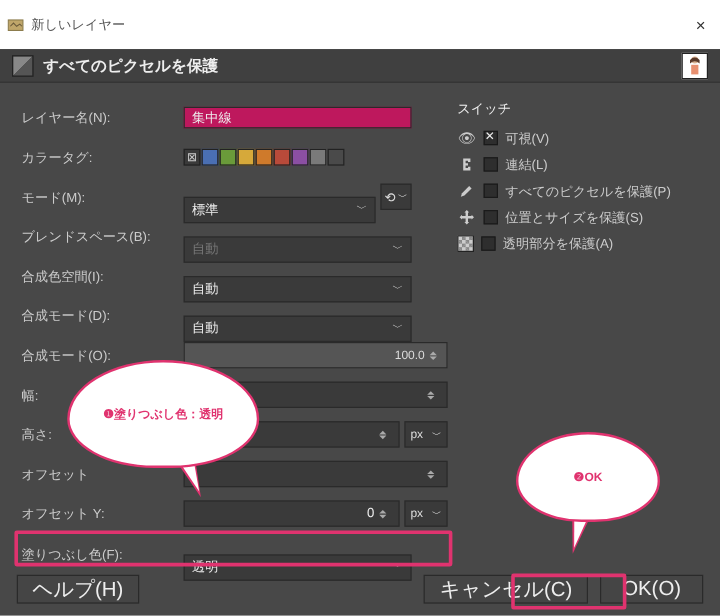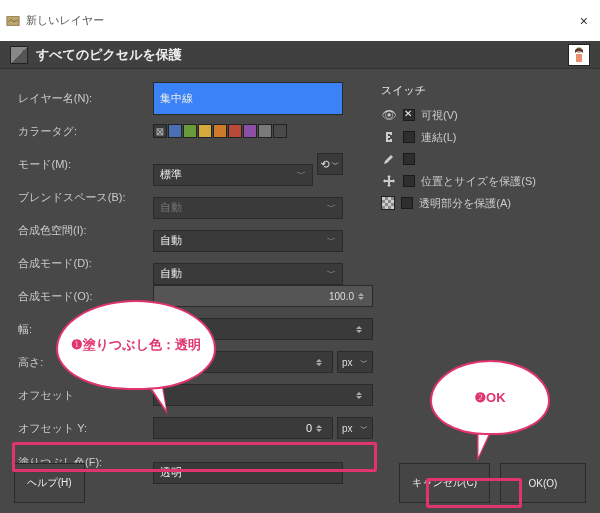--- a/index.html
+++ b/index.html
@@ -12,21 +12,21 @@
   .header .hicon { width:18px; height:18px; margin-right:8px; background:linear-gradient(135deg,#888 50%,#555 50%); border:1px solid #222; }
   .header h1 { font-size:13px; font-weight:bold; color:#eee; flex:1; }
   .avatar { width:22px; height:22px; background:#fff; border:1px solid #222; display:flex; align-items:center; justify-content:center; }
   .avatar svg { width:16px; height:20px; }
   .body { display:flex; padding:14px 12px 0 18px; }
   .left { width: 355px; }
   .right { flex:1; padding-left: 8px; }
   .row { display:flex; align-items:center; height:30px; margin-bottom:3px; }
   .row label { width: 135px; font-size:11px; color:#ccc; }
   .ctrl { flex:1; display:flex; align-items:center; gap:4px; }
-  .txt { width: 190px; height:33px; background:#3b82f6; border:1px solid #2a2a2a; color:#eee; padding:0 6px; font-size:11px; }
+  .txt { width: 190px; height:18px; background:#be185d; border:1px solid #2a2a2a; color:#eee; padding:0 6px; font-size:11px; }
   .sel { width: 160px; height:22px; background:#3a3a3a; border:1px solid #2a2a2a; color:#eee; padding:0 6px; display:flex; align-items:center; position:relative;margin-top:21px; }
   .sel.dis { color:#777; }
   .sel .chev { margin-left:auto; font-size:9px; color:#ccc; }
   .hist { width:26px; height:22px; background:#3a3a3a; border:1px solid #2a2a2a; display:flex; align-items:center; justify-content:center; gap:2px; }
   .swatches { display:flex; gap:1px; align-items:center; }
   .swx { width:14px; height:14px; border:1px solid #222; background:#3a3a3a; display:flex; align-items:center; justify-content:center; color:#ccc; font-size:10px; }
   .sw { width:14px; height:14px; border:1px solid #222; }
   .numbox { height:22px; background:#3a3a3a; border:1px solid #2a2a2a; display:flex; align-items:center; color:#eee; padding:0 6px; flex:1; }
   .numbox .val { margin-left:auto; }
   .numbox .sp { width:10px; margin-left:4px; display:flex; flex-direction:column; gap:1px; }
@@ -41,30 +41,30 @@
   .opacity-row .bar .sp i { width:0;height:0;border-left:3px solid transparent;border-right:3px solid transparent; }
   .opacity-row .bar .sp i.u { border-bottom:3px solid #aaa; }
   .opacity-row .bar .sp i.d { border-top:3px solid #aaa; }
   .switch-title { font-size:11px; color:#eee; margin-bottom:6px; }
   .switchrow { display:flex; align-items:center; height:22px; gap:6px; font-size:11px; color:#ccc; }
   .swicon { width:16px; display:flex; justify-content:center; font-size:12px; color:#ccc; }
   .chk { width:12px; height:12px; background:#2e2e2e; border:1px solid #1a1a1a; display:inline-block; position:relative; }
   .chk.on::after { content:"✕"; position:absolute; left:0; top:-2px; font-size:10px; color:#eee; }
   .hl-fill { position:absolute; border:3px solid #e0336f; border-radius:2px; }
   .hl-ok { position:absolute; border:3px solid #e0336f; border-radius:2px; }
-  .callout { position:absolute; background:#fff; border:2px solid #e0336f; color:#e0336f; font-size:13px; font-weight:bold; display:flex; align-items:center; justify-content:center; text-align:center; }
+  .callout { position:absolute; background:#fff; border:2px solid #e0336f; color:#e0336f; font-size:10px; font-weight:bold; display:flex; align-items:center; justify-content:center; text-align:center; }
   .callout.c1 { width:160px; height:90px; border-radius:55% 55% 50% 50% / 60% 60% 50% 50%; }
   .callout.c2 { width:120px; height:75px; border-radius:55% 55% 50% 50% / 60% 60% 50% 50%; }
   .tail { position:absolute; width:0; height:0; }
   .tail.t1a { border-left:14px solid transparent; border-right:2px solid transparent; border-top:34px solid #e0336f; }
   .tail.t1b { border-left:12px solid transparent; border-right:1px solid transparent; border-top:30px solid #fff; }
   .tail.t2a { border-left:4px solid transparent; border-right:12px solid transparent; border-top:34px solid #e0336f; }
   .tail.t2b { border-left:3px solid transparent; border-right:10px solid transparent; border-top:30px solid #fff; }
   .footer { position:absolute; bottom:10px; left:0; width:100%; display:flex; align-items:center; padding:0 14px; gap:10px; }
-  .btn { height:40px; background:#454545; border:1px solid #2a2a2a; color:#eee; padding:0 12px; display:flex; align-items:center; font-size:10px; cursor:pointer; }
+  .btn { height:24px; background:#454545; border:1px solid #2a2a2a; color:#eee; padding:0 12px; display:flex; align-items:center; font-size:17px; cursor:pointer; }
   .btn.ok { min-width:86px; justify-content:center; }
   .sel.fill { width: 190px; gap: 44px; }
   .checker { background-image:
     linear-gradient(45deg,#888 25%,transparent 25%),
     linear-gradient(-45deg,#888 25%,transparent 25%),
     linear-gradient(45deg,transparent 75%,#888 75%),
     linear-gradient(-45deg,transparent 75%,#888 75%);
     background-size:6px 6px;
     background-position:0 0,0 3px,3px -3px,-3px 0;
     background-color:#ccc; }
@@ -269,20 +269,21 @@
         <span class="chk"></span>
         <span>連結(L)</span>
       </div>
       <div class="switchrow">
         <span class="swicon">
             <svg width="14" height="14" viewBox="0 0 14 14">
               <path d="M2 12l3-1 6-6-2-2-6 6z" fill="#ccc"></path>
             </svg>
           </span>
         <span class="chk"></span>
+        <span>すべてのピクセルを保護(P)</span>
       </div>
       <div class="switchrow">
         <span class="swicon">
             <svg width="14" height="14" viewBox="0 0 14 14">
               <path d="M7 1l2 2H8v3h3V5l2 2-2 2V8H8v3h1l-2 2-2-2h1V8H3v1L1 7l2-2v1h3V3H5z" fill="#ccc"></path>
             </svg>
           </span>
         <span class="chk"></span>
         <span>位置とサイズを保護(S)</span>
       </div>

